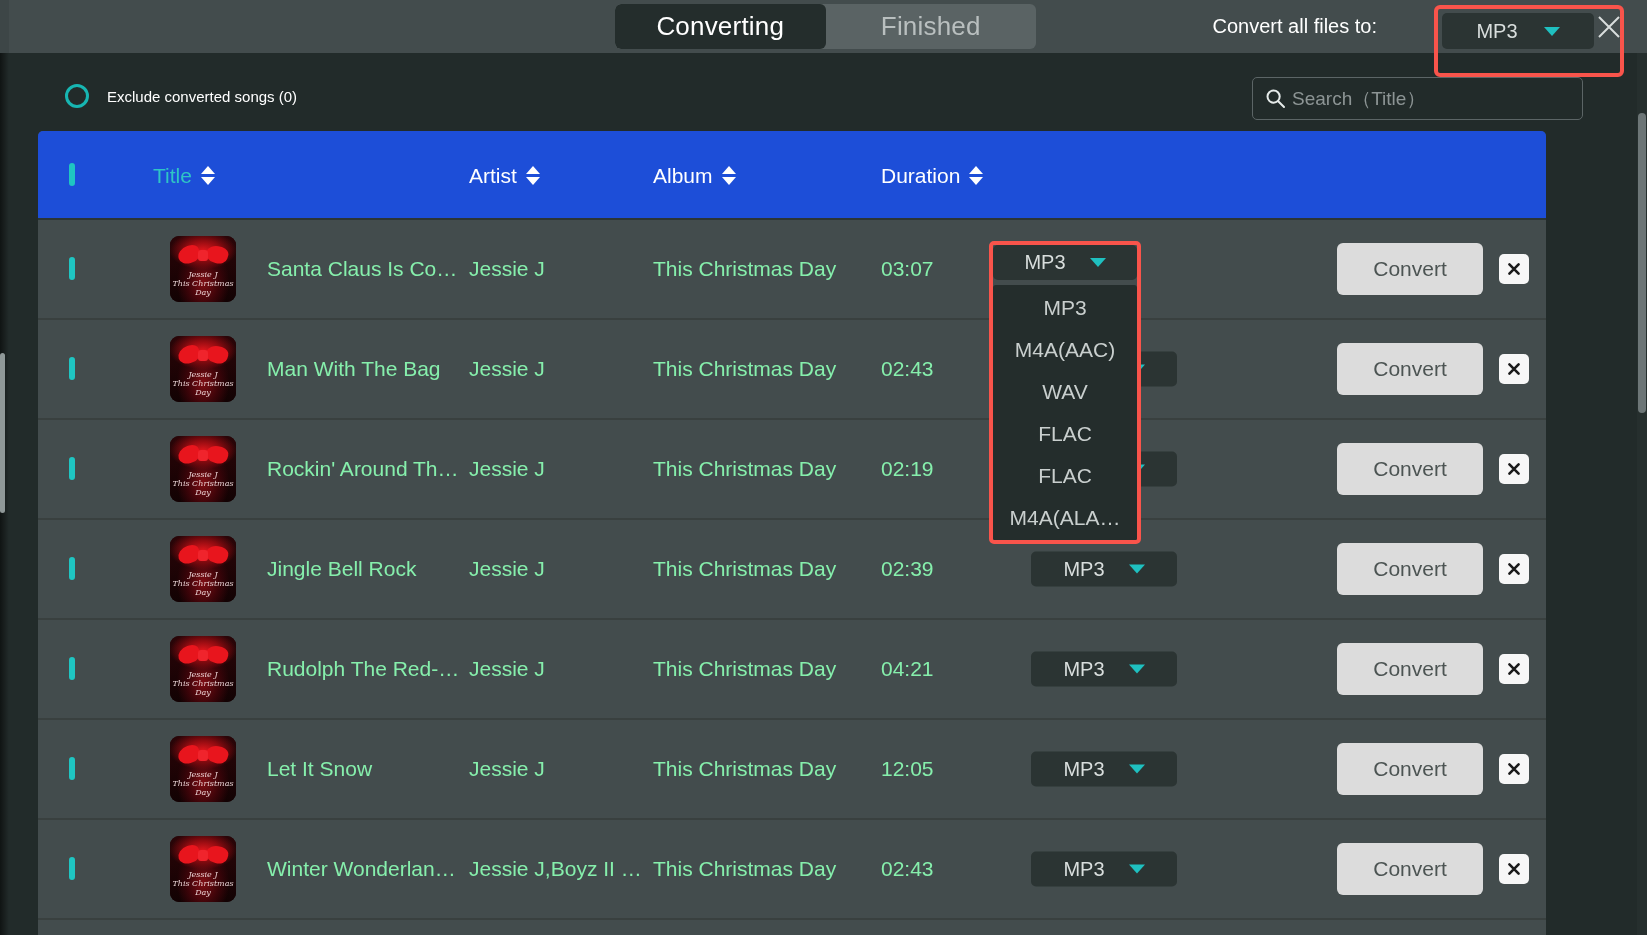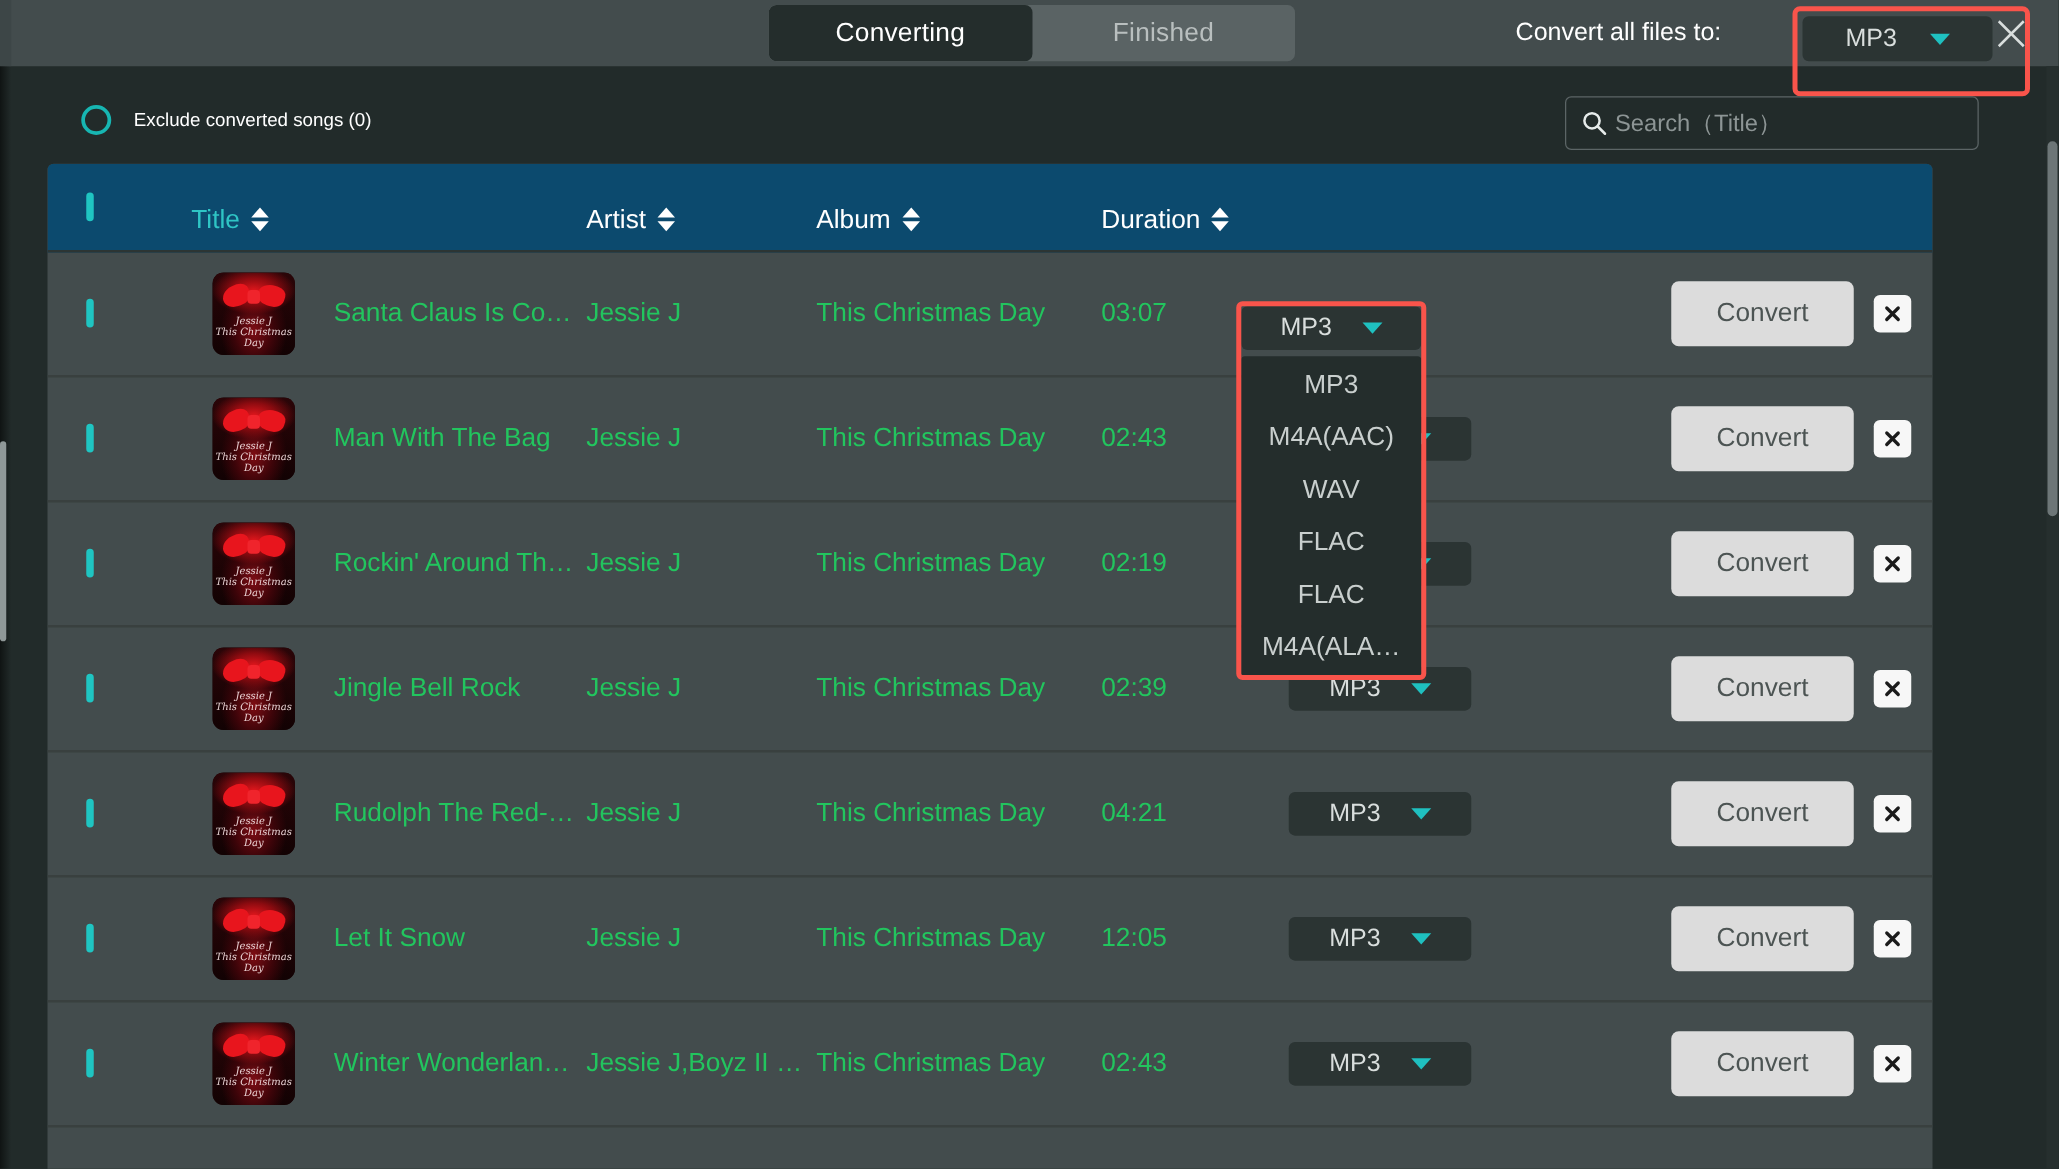--- a/index.html
+++ b/index.html
@@ -24,21 +24,21 @@
 
   .tabs {
     position: absolute; left: 615px; top: 4px;
     width: 421px; height: 45px;
     border-radius: 6px; overflow: hidden;
     display: flex;
     background: #5a6364;
   }
   .tab {
     flex: 1; display: flex; align-items: center; justify-content: center;
-    font-size: 21px; color: #b9bfbf; letter-spacing: .2px;
+    font-size: 26px; color: #b9bfbf; letter-spacing: .2px;
     cursor: pointer; user-select: none;
   }
   .tab.active { background: #242d2c; color: #ffffff; border-radius: 6px; }
 
   .convert-all-label {
     position: absolute; right: 270px; top: 15px;
     font-size: 20px; color: #ffffff; white-space: nowrap;
   }
   .allfmt-wrap {
     position: absolute; left: 1434px; top: 5px;
@@ -94,23 +94,23 @@
 
   
   .table {
     position: absolute; left: 38px; top: 131px;
     width: 1508px; height: 810px;
     background: #434c4d;
     border-radius: 5px;
     overflow: hidden;
   }
   .thead {
-    position: relative; height: 71px;
+    position: relative; height: 89px;
     border-bottom: 2px solid #2c3534;
-    background: #0c4a6e;
+    background: #1d4ed8;
   }
   .th {
     position: absolute; top: 0; height: 89px;
     display: flex; align-items: center; gap: 9px;
     font-size: 21px; color: #ffffff; white-space: nowrap;
   }
   .th.sortable { cursor: pointer; }
   .th.active { color: #2fc5c5; }
 
   .sorticon { display: inline-flex; flex-direction: column; gap: 3px; }
@@ -168,21 +168,21 @@
     font-style: italic; font-size: 8px; line-height: 9px;
     color: #f6e3e4; opacity: .92;
   }
 
   .c-title    { left: 229px; width: 196px; }
   .c-artist   { left: 431px; width: 176px; }
   .c-album    { left: 615px; width: 220px; }
   .c-duration { left: 843px; }
 
   .celltext {
-    font-size: 21px; color: #22c55e; white-space: nowrap;
+    font-size: 21px; color: #86efac; white-space: nowrap;
     overflow: hidden; text-overflow: ellipsis; display: block;
   }
 
   .fmt-btn {
     position: absolute; left: 993px; top: 50%; transform: translateY(-50%);
     width: 146px; height: 35px; background: #2b3433; border-radius: 5px;
     display: flex; align-items: center; justify-content: center; gap: 24px;
     cursor: pointer;
   }
   .fmt-btn .val { font-size: 20px; color: #d9dedd; }

